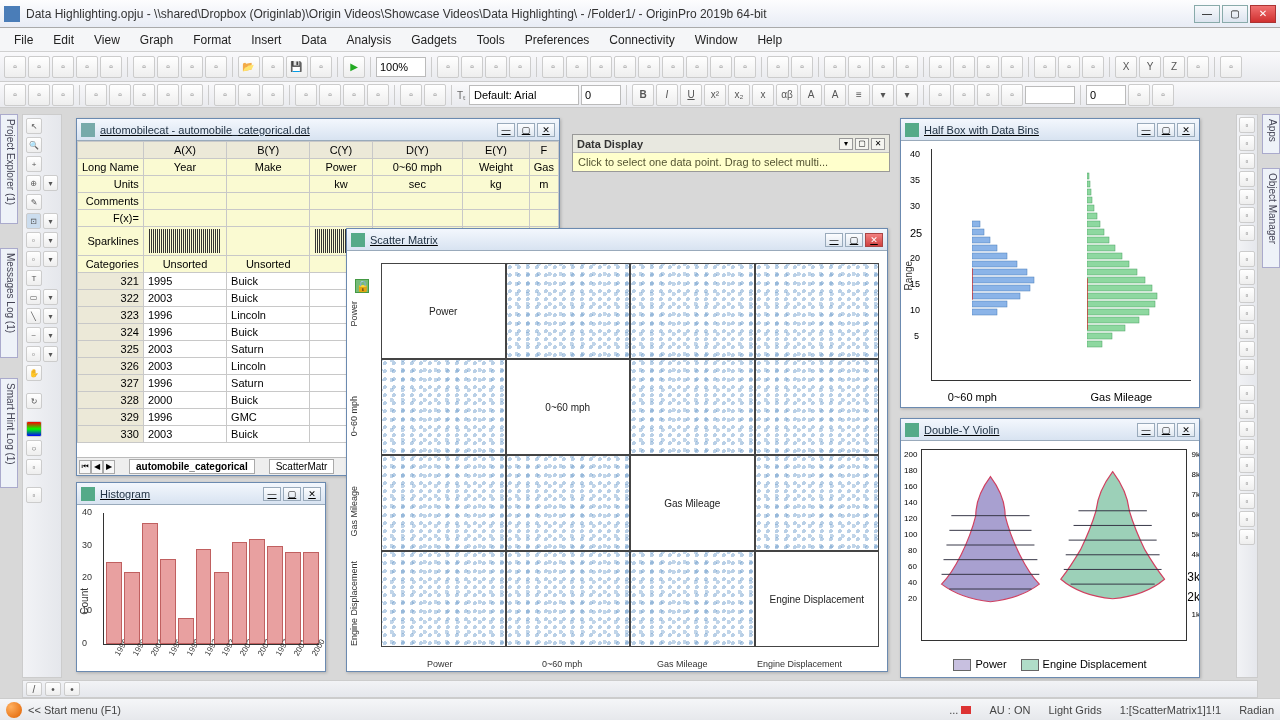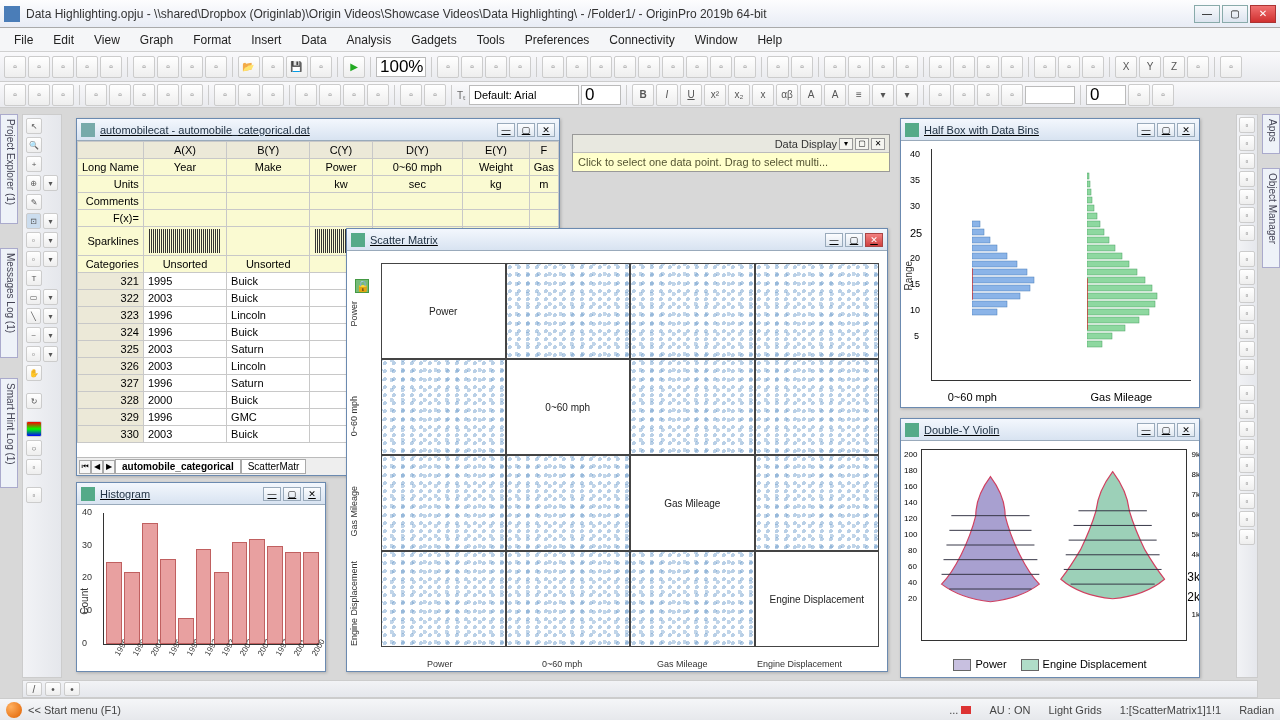--- a/index.html
+++ b/index.html
@@ -12,21 +12,21 @@
 .titlebar .win-btn { width: 26px; height: 18px; background: linear-gradient(#f7f9fc,#dce4ef); border:1px solid #8aa; display:flex;align-items:center;justify-content:center;font-size:10px;}
 .titlebar .win-btn.close { background: linear-gradient(#f07070,#d03030); color:#fff; border-color:#a33;}
 
 .menubar { height: 24px; background: #f5f6f8; display: flex; align-items: center; padding: 0 4px; border-bottom: 1px solid #d0d0d0; }
 .menubar .item { padding: 3px 10px; font-size: 12px; color: #222; cursor: default; }
 
 .toolbar { height: 30px; background: linear-gradient(#f9f9fb,#e9eaee); border-bottom: 1px solid #ccc; display: flex; align-items: center; padding: 0 4px; gap: 2px; overflow: hidden; }
 .toolbar2 { height: 26px; background: linear-gradient(#f9f9fb,#e9eaee); border-bottom: 1px solid #ccc; display: flex; align-items: center; padding: 0 4px; gap: 2px; overflow: hidden; }
 .tbtn { width: 22px; height: 22px; background: linear-gradient(#fff,#eee); border: 1px solid #ccc; border-radius: 2px; display:inline-flex;align-items:center;justify-content:center;font-size:10px;color:#555;}
 .tsep { width: 1px; height: 20px; background:#ccc; margin: 0 3px; }
-.zoom { width: 50px; height: 20px; border: 1px solid #bbb; background: #fff; font-size: 17px; padding: 0 3px; display:flex;align-items:center;}
+.zoom { width: 50px; height: 20px; border: 1px solid #bbb; background: #fff; font-size: 11px; padding: 0 3px; display:flex;align-items:center;}
 .font-sel { width: 110px; height: 20px; border:1px solid #bbb; background:#fff; font-size:11px; padding:0 4px;display:flex;align-items:center;}
 
 .workspace { position: absolute; top: 108px; left: 0; right: 0; bottom: 22px; background: #d8d8d8; }
 
 .side-tab { position:absolute; width:18px; background:#eef2f8; border:1px solid #aac; font-size:10px; writing-mode: vertical-rl; padding:4px 1px; color:#445; }
 .side-tab.pe { top:6px; left:0; height:110px;}
 .side-tab.ml { top:140px; left:0; height:110px;}
 .side-tab.sh { top:270px; left:0; height:110px;}
 .side-tab.apps { top:6px; right:0; height:40px;}
 .side-tab.om { top:60px; right:0; height:100px;}
@@ -52,26 +52,26 @@
 .ws-grid table { border-collapse: collapse; width: 100%; }
 .ws-grid th, .ws-grid td { border: 1px solid #c8c8c8; padding: 1px 4px; height:17px; background:#fff; white-space:nowrap;}
 .ws-grid th { background:#ece9d8; font-weight:normal; text-align:center;}
 .ws-grid .rowh { background:#ece9d8; text-align:right; width:60px;}
 .ws-grid .meta td { background:#fafad2;}
 .ws-grid .spark{height:28px;}
 .ws-grid .spark div{height:24px;background:repeating-linear-gradient(90deg,#333 0 1px,transparent 1px 2px);margin:1px;}
 .ws-tabs{position:absolute;bottom:0;left:0;right:0;height:18px;background:#eee;display:flex;align-items:center;font-size:10px;padding:0 2px;gap:0;border-top:1px solid #bbb;}
 .ws-tabs .nav{display:flex;gap:0;}
 .ws-tabs .nav span{width:12px;height:14px;border:1px solid #aaa;background:#f7f7f7;display:flex;align-items:center;justify-content:center;font-size:8px;}
-.ws-tabs .tab{padding:1px 6px;border:1px solid #aaa;background:#fff;margin-left:0;}
+.ws-tabs .tab{padding:1px 6px;border:1px solid #aaa;background:#fff;margin-left:14px;}
 
 
 .datadisp { position:absolute; left:572px; top:26px; width:318px; background:#ffffcc; border:1px solid #999; font-size:11px;}
 .datadisp .hdr{height:18px;background:#e8e8e0;display:flex;align-items:center;padding:0 4px;border-bottom:1px solid #bbb;}
-.datadisp .hdr .t{flex:1;font-weight:normal;color:#333;text-align:right;}
+.datadisp .hdr .t{flex:1;font-weight:bold;color:#333;}
 .datadisp .hdr .b{width:14px;height:12px;border:1px solid #999;margin-left:2px;font-size:8px;display:flex;align-items:center;justify-content:center;background:#f5f5f0;}
 .datadisp .msg{padding:3px 5px;color:#553;}
 .axis-label{position:absolute;font-size:10px;color:#333;}
 
 
 .hist{position:absolute;left:26px;right:6px;top:8px;bottom:26px;border-left:1px solid #333;border-bottom:1px solid #333;}
 .hist .bar{position:absolute;bottom:0;background:#e8a0a0;border:1px solid #c06060;}
 .hist .ytick{position:absolute;left:-22px;font-size:9px;color:#333;}
 .hist .xtick{position:absolute;bottom:-18px;font-size:8px;color:#333;transform:rotate(-60deg);transform-origin:top left;}
 

